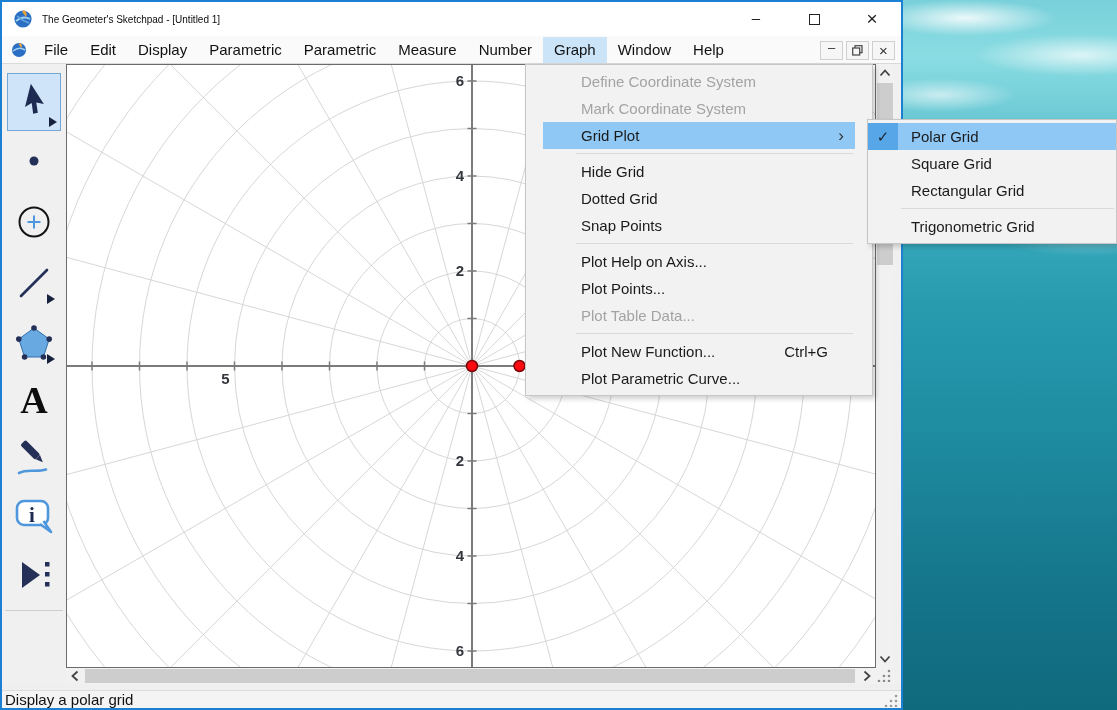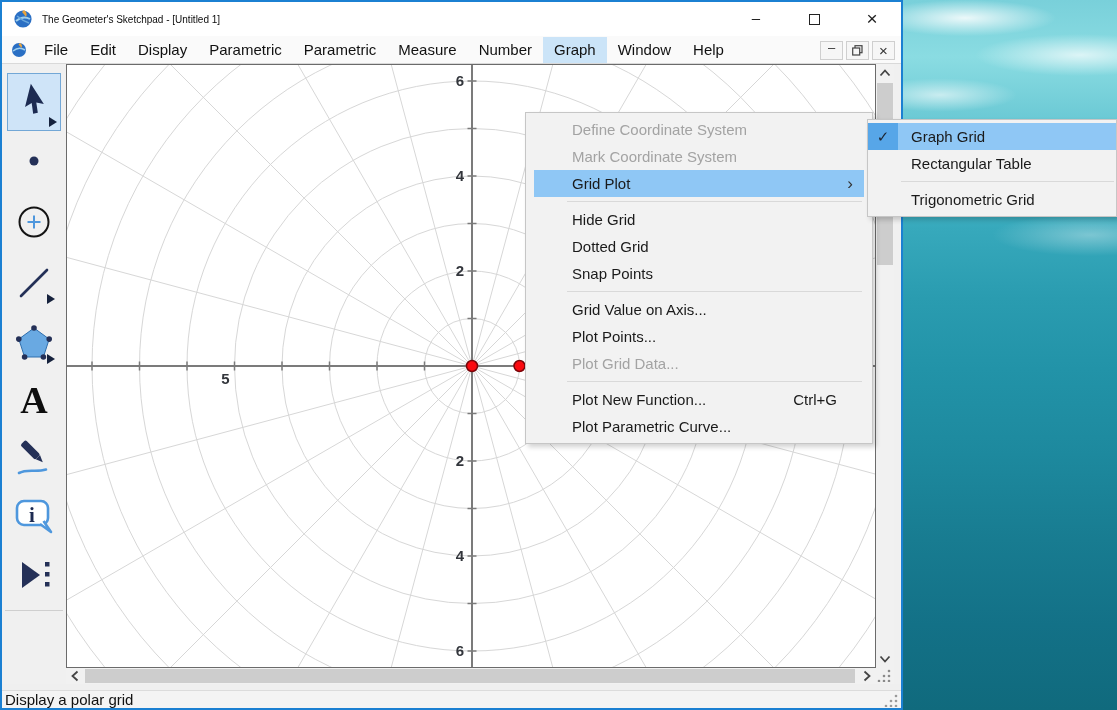--- a/index.html
+++ b/index.html
@@ -68,22 +68,22 @@
   .right-filler { position:absolute; left:892px; top:62px; width:7px; height:620px; background:#f0f0f0; }
   .mid-strip { position:absolute; left:0; top:682px; width:899px; height:6px; background:#efefef; }
 
   
   .statusbar { position:absolute; left:0; top:688px; width:899px; height:18px; background:#f4f4f4;
                border-top:1px solid #dcdcdc; font-size:15px; color:#111; line-height:17px; padding-left:3px; }
   .statusbar .grip { position:absolute; right:2px; bottom:1px; }
 
   
   .dropdown { position:absolute; left:525px; top:64px; width:348px; background:#f2f2f2;
-              border:1px solid #c6c6c6; box-shadow:3px 3px 5px rgba(0,0,0,.18); padding:3px 8px; z-index:40;
-              font-size:15px; color:#1a1a1a;margin-top:48px; }
+              border:1px solid #c6c6c6; box-shadow:3px 3px 5px rgba(0,0,0,.18); padding:3px 17px; z-index:40;
+              font-size:15px; color:#1a1a1a; }
   .mrow { position:relative; height:27px; line-height:27px; padding-left:38px; white-space:nowrap; }
   .mrow.disabled { color:#a3a3a3; }
   .mrow.hl { background:#8fc7f5; }
   .msep { height:1px; background:#d9d9d9; margin:4px 2px 4px 33px; }
   .sub-arrow { position:absolute; right:11px; top:0; font-size:17px; color:#333; }
   .shortcut { position:absolute; right:27px; top:0; }
 
   .submenu { position:absolute; left:867px; top:119px; width:250px; background:#f2f2f2;
              border:1px solid #c6c6c6; box-shadow:3px 3px 5px rgba(0,0,0,.18); padding:3px 0; z-index:41;
              font-size:15px; color:#1a1a1a; }
@@ -392,34 +392,35 @@
     <div class="mrow disabled"><span>Mark Coordinate System</span></div>
     <div class="mrow hl">
       <span>Grid Plot</span>
       <span class="sub-arrow">›</span>
     </div>
     <div class="msep"></div>
     <div class="mrow"><span>Hide Grid</span></div>
     <div class="mrow"><span>Dotted Grid</span></div>
     <div class="mrow"><span>Snap Points</span></div>
     <div class="msep"></div>
-    <div class="mrow"><span>Grid Value on Axis...</span></div>
+    <div class="mrow"><span>Plot Help on Axis...</span></div>
     <div class="mrow"><span>Plot Points...</span></div>
-    <div class="mrow disabled"><span>Plot Grid Data...</span></div>
+    <div class="mrow disabled"><span>Plot Table Data...</span></div>
     <div class="msep"></div>
     <div class="mrow">
       <span>Plot New Function...</span>
       <span class="shortcut">Ctrl+G</span>
     </div>
     <div class="mrow"><span>Plot Parametric Curve...</span></div>
   </div>
 
   <div class="submenu">
     <div class="srow hl">
       <span class="gutter">✓</span>
-      <span>Graph Grid</span>
-    </div>
-    <div class="srow"><span>Rectangular Table</span></div>
+      <span>Polar Grid</span>
+    </div>
+    <div class="srow"><span>Square Grid</span></div>
+    <div class="srow"><span>Rectangular Grid</span></div>
     <div class="msep"></div>
     <div class="srow"><span>Trigonometric Grid</span></div>
   </div>
 
 </div>
 
 </body></html>

